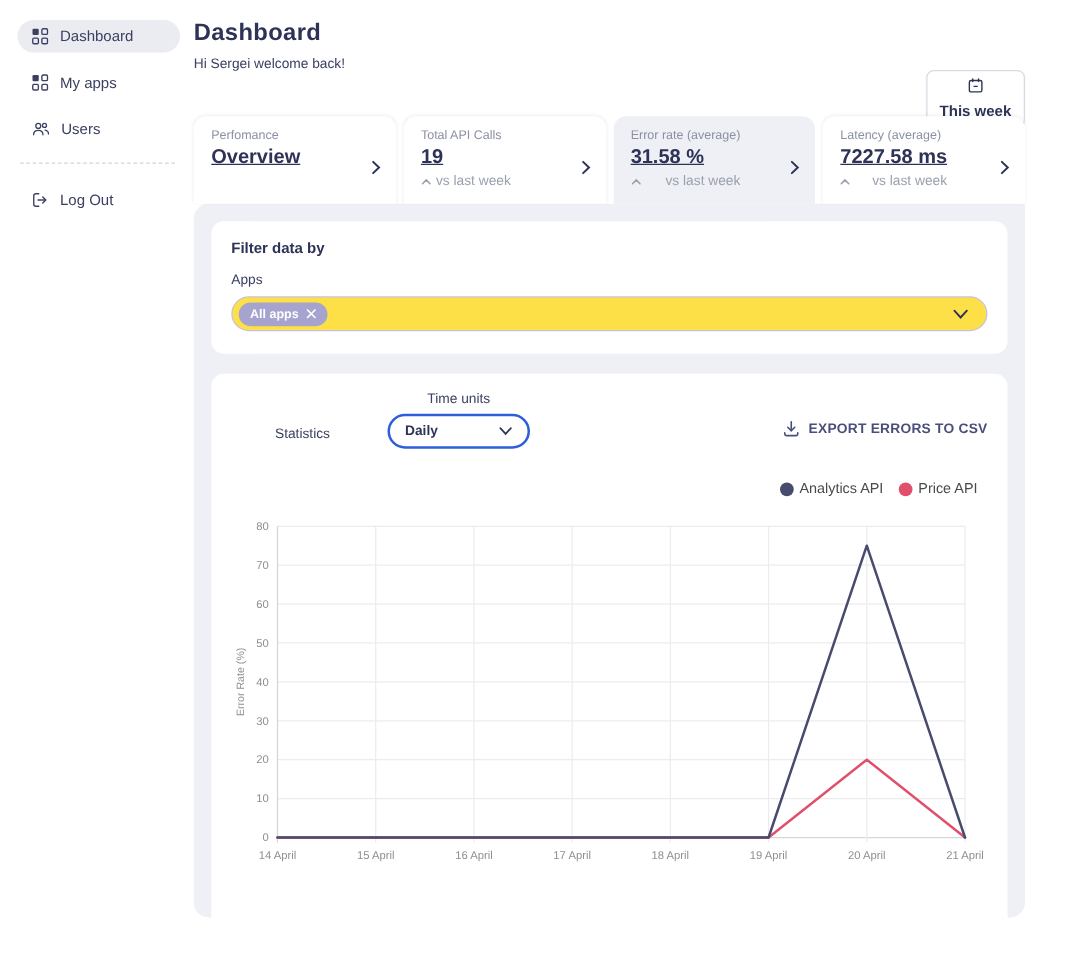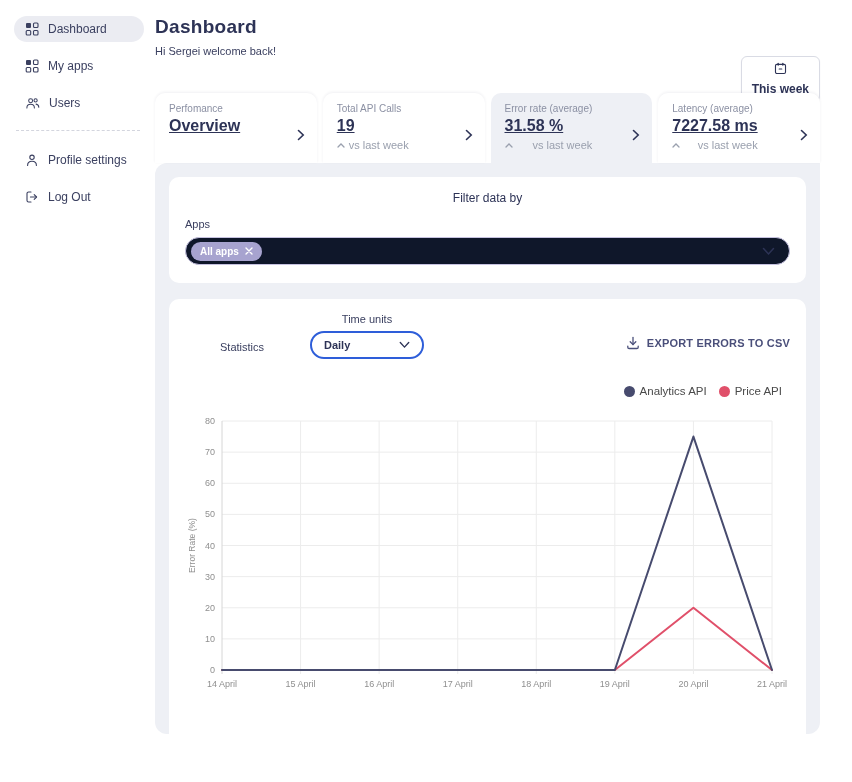--- a/index.html
+++ b/index.html
@@ -56,26 +56,26 @@
 
   
   .panel {
     background:#eef0f5; border-radius:0 0 12px 12px; border-top-left-radius:12px;
     padding:14px; height:571px;
   }
   .inner-card { background:#ffffff; border-radius:10px; }
 
   
   .filter-card { padding:14px 16px 18px 16px; margin-bottom:16px; }
-  .filter-title { font-size:12px; font-weight:normal; color:#2d3356;text-align:center; }
+  .filter-title { font-size:12px; font-weight:bold; color:#2d3356; }
   .filter-label { font-size:11px; color:#3b4060; margin:13px 0 7px 0; }
   .pill-select {
     height:28px; border:1px solid #c6c2e0; border-radius:14px;
     display:flex; align-items:center; justify-content:space-between;
-    padding:0 14px 0 5px; background:#0f172a; cursor:pointer;
+    padding:0 14px 0 5px; background:#fde047; cursor:pointer;
   }
   .chip {
     display:flex; align-items:center; gap:6px;
     background:#a7a3cf; color:#fff; border-radius:10px;
     padding:4px 9px; font-size:10px; font-weight:bold;
   }
   .chip svg { cursor:pointer; }
 
   
   .chart-card { padding:14px 16px 16px 16px; height:525px;text-align:center; }
@@ -135,27 +135,20 @@
         <circle cx="6" cy="4.6" r="2.1"></circle>
         <path d="M2 12.2c0-2.4 1.8-3.8 4-3.8s4 1.4 4 3.8"></path>
         <circle cx="11.3" cy="4.2" r="1.7"></circle>
         <path d="M11.8 8.2c1.8.3 2.9 1.5 2.9 3.3"></path>
       </svg>
       <span>Users</span>
     </div>
 
     <hr class="sidebar-divider">
 
-    <div class="nav-item">
-      <svg width="14" height="14" viewBox="0 0 14 14" fill="none" stroke="#3b4060" stroke-width="1.1" stroke-linecap="round">
-        <circle cx="7" cy="4.3" r="2.2"></circle>
-        <path d="M2.6 12.4c0-2.6 2-4.1 4.4-4.1s4.4 1.5 4.4 4.1"></path>
-      </svg>
-      <span>Profile settings</span>
-    </div>
     <div class="nav-item">
       <svg width="14" height="14" viewBox="0 0 14 14" fill="none" stroke="#3b4060" stroke-width="1.1" stroke-linecap="round" stroke-linejoin="round">
         <path d="M6 2H3.6A1.6 1.6 0 0 0 2 3.6v6.8A1.6 1.6 0 0 0 3.6 12H6"></path>
         <path d="M9.2 4.6L11.6 7l-2.4 2.4"></path>
         <line x1="5.4" y1="7" x2="11.4" y2="7"></line>
       </svg>
       <span>Log Out</span>
     </div>
   </div>
 

